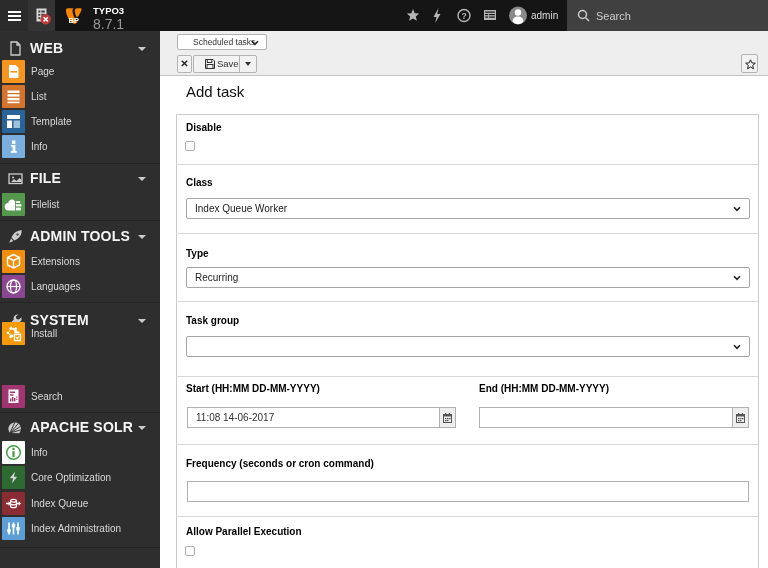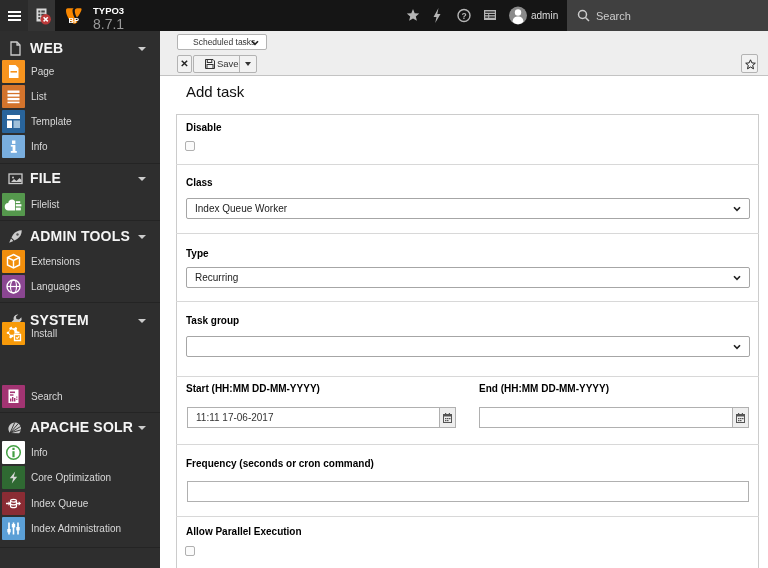--- a/index.html
+++ b/index.html
@@ -324,21 +324,21 @@
     </svg></div>
 <div class="fdiv" style="top:301px"></div>
 <span class="flabel" style="left:186px;top:314.5px">Task group</span>
 <div class="sel" style="top:336px">
     <svg width="8" height="6" viewBox="0 0 8 6">
       <path d="M1 1.2 L4 4.4 L7 1.2" fill="none" stroke="#222" stroke-width="1.6"></path>
     </svg>
   </div>
 <div class="fdiv" style="top:376px"></div>
 <span class="flabel" style="left:186px;top:383px">Start (HH:MM DD-MM-YYYY)</span>
-<div class="inp" style="left:187px;top:407px;width:253px">11:11 17-06-2017</div>
+<div class="inp" style="left:187px;top:407px;width:253px">11:08 14-06-2017</div>
 <div class="addon" style="left:440px;top:407px">
     <svg width="9" height="10" viewBox="0 0 9 10">
       <rect x="0.5" y="1.5" width="8" height="8" fill="none" stroke="#555" stroke-width="1"></rect>
       <rect x="0.5" y="1.5" width="8" height="2" fill="#555"></rect>
       <rect x="2" y="0" width="1.2" height="2.5" fill="#555"></rect>
       <rect x="5.8" y="0" width="1.2" height="2.5" fill="#555"></rect>
       <rect x="2" y="5" width="1.5" height="1.2" fill="#555"></rect>
       <rect x="4" y="5" width="1.5" height="1.2" fill="#555"></rect>
       <rect x="6" y="5" width="1.5" height="1.2" fill="#555"></rect>
       <rect x="2" y="7" width="1.5" height="1.2" fill="#555"></rect>

